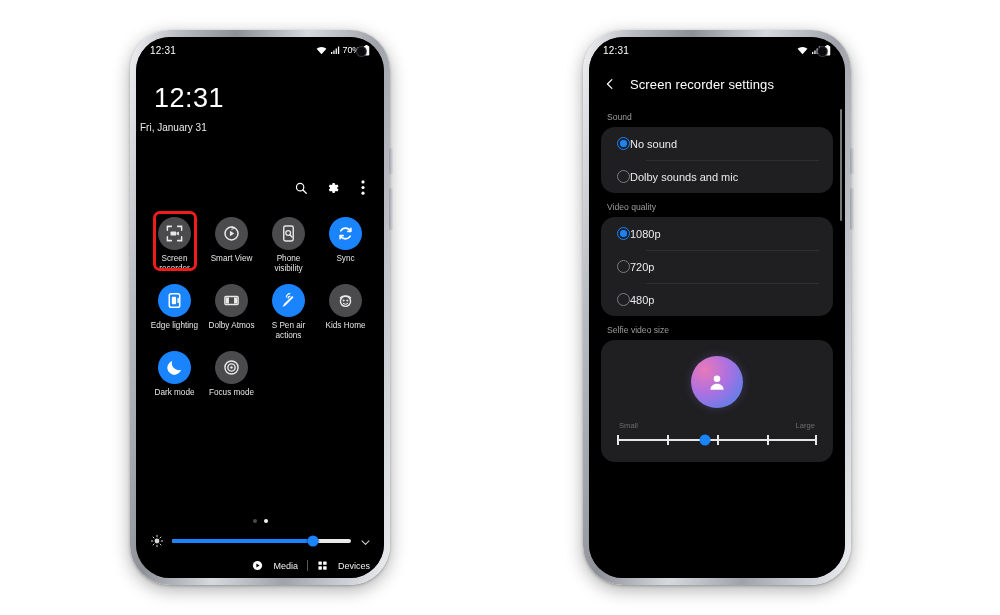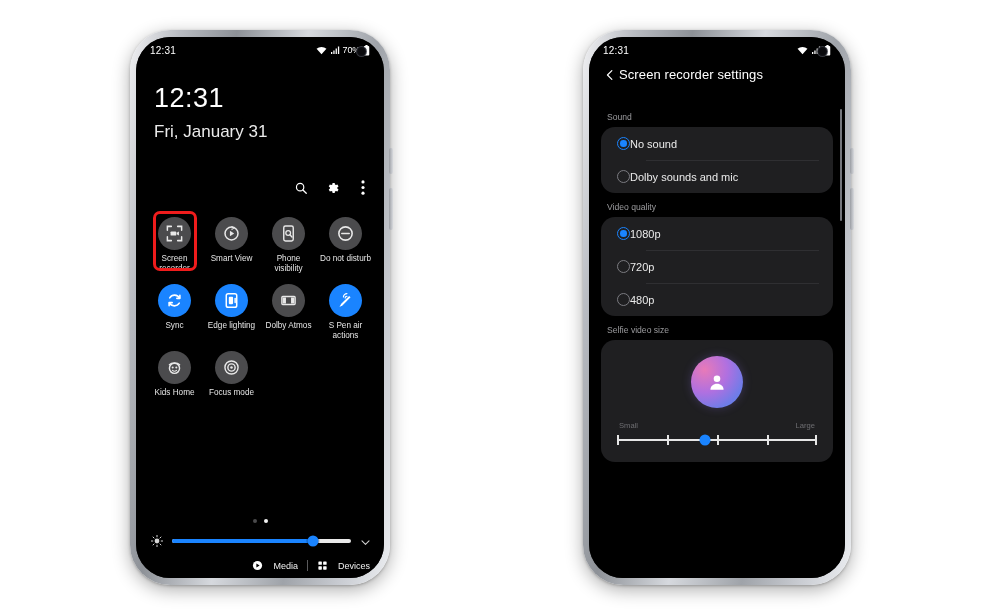--- a/index.html
+++ b/index.html
@@ -63,22 +63,22 @@
     z-index: 7;
   }
 
   
   .qp-clock {
     position: absolute; left: 18px; top: 48px;
     color: #fff; font-size: 27px; font-weight: 300; letter-spacing: .5px;
     line-height: 1;
   }
   .qp-date {
-    position: absolute; left: 18px; top: 85px;
-    color: #eaeaea; font-size: 17px; font-weight: 400; text-align: center;
+    position: absolute; left: 4px; top: 85px;
+    color: #eaeaea; font-size: 10px; font-weight: 400; text-align: center;
   }
   .qp-actions {
     position: absolute; right: 14px; top: 143px;
     display: flex; align-items: center; gap: 16px;
   }
   .qp-actions .act { width: 15px; height: 15px; display: flex; align-items: center; justify-content: center; cursor: pointer; }
 
   .tiles {
     position: absolute; left: 10px; right: 10px; top: 180px;
     display: grid; grid-template-columns: repeat(4,1fr);
@@ -134,21 +134,21 @@
     position: absolute; right: 14px; top: 523px;
     display: flex; align-items: center; gap: 9px;
     color: #f0f0f0; font-size: 9px;
   }
   .bottombar .bb { display: flex; align-items: center; gap: 10px; cursor: pointer; }
   .bb-sep { width: 1px; height: 11px; background: #5a5a5c; }
 
   
   .set-appbar {
     position: absolute; left: 0; right: 0; top: 30px; height: 34px;
-    display: flex; gap: 2px;
+    display: flex; align-items: center; gap: 13px;
     padding: 0 14px;
   }
   .set-back { width: 14px; height: 16px; color: #fff; cursor: pointer; flex: 0 0 auto; }
   .set-title { color: #fff; font-size: 13px; font-weight: 400; letter-spacing: .1px; }
 
   .set-scroll { position: absolute; left: 0; right: 0; top: 66px; bottom: 36px; }
   .sec-head {
     color: #9b9b9e; font-size: 8.6px; font-weight: 400;
     padding: 9px 18px 5px;
   }
@@ -291,29 +291,20 @@
             <div class="tile-ic">
               <svg width="19" height="19" viewBox="0 0 24 24">
                 <rect x="6" y="2.6" width="12" height="18.8" rx="2.2" fill="none" stroke="#e8e8e8" stroke-width="1.8"></rect>
                 <circle cx="11.6" cy="11.5" r="3" fill="none" stroke="#e8e8e8" stroke-width="1.6"></circle>
                 <line x1="13.8" y1="13.7" x2="16.4" y2="16.3" stroke="#e8e8e8" stroke-width="1.8" stroke-linecap="round"></line>
               </svg>
             </div>
             <div class="tile-lb">Phone visibility</div>
           </div>
 
-          <div class="tile">
-            <div class="tile-ic">
-              <svg width="19" height="19" viewBox="0 0 24 24">
-                <circle cx="12" cy="12" r="8.4" fill="none" stroke="#e8e8e8" stroke-width="2"></circle>
-                <line x1="7.4" y1="12" x2="16.6" y2="12" stroke="#e8e8e8" stroke-width="2.1" stroke-linecap="round"></line>
-              </svg>
-            </div>
-            <div class="tile-lb">Do not disturb</div>
-          </div>
 
           <div class="tile">
             <div class="tile-ic on">
               <svg width="19" height="19" viewBox="0 0 24 24">
                 <path d="M6 8.6A7.2 7.2 0 0 1 18.4 9" fill="none" stroke="#fff" stroke-width="2" stroke-linecap="round"></path>
                 <path d="M18 15.4A7.2 7.2 0 0 1 5.6 15" fill="none" stroke="#fff" stroke-width="2" stroke-linecap="round"></path>
                 <path d="M18.8 5.4v3.9h-3.9M5.2 18.6v-3.9h3.9" fill="none" stroke="#fff" stroke-width="2" stroke-linecap="round" stroke-linejoin="round"></path>
               </svg>
             </div>
             <div class="tile-lb">Sync</div>
@@ -356,20 +347,28 @@
                 <circle cx="12" cy="13" r="6.4" fill="none" stroke="#e8e8e8" stroke-width="1.8"></circle>
                 <circle cx="9.7" cy="12" r="1.3" fill="#e8e8e8"></circle>
                 <circle cx="14.3" cy="12" r="1.3" fill="#e8e8e8"></circle>
                 <path d="M9.4 15.6c1.6 1.4 3.6 1.4 5.2 0" fill="none" stroke="#e8e8e8" stroke-width="1.5" stroke-linecap="round"></path>
                 <path d="M5.6 8.4c2.6-2.8 10.2-2.8 12.8 0" fill="none" stroke="#e8e8e8" stroke-width="1.8" stroke-linecap="round"></path>
               </svg>
             </div>
             <div class="tile-lb">Kids Home</div>
           </div>
 
+          <div class="tile">
+            <div class="tile-ic on">
+              <svg width="19" height="19" viewBox="0 0 24 24">
+                <path d="M20.2 14.8A8.6 8.6 0 0 1 9.2 3.8a8.8 8.8 0 1 0 11 11z" fill="#fff"></path>
+              </svg>
+            </div>
+            <div class="tile-lb">Dark mode</div>
+          </div>
 
           <div class="tile">
             <div class="tile-ic">
               <svg width="19" height="19" viewBox="0 0 24 24">
                 <circle cx="12" cy="12" r="8.3" fill="none" stroke="#e8e8e8" stroke-width="1.8"></circle>
                 <circle cx="12" cy="12" r="4.6" fill="none" stroke="#e8e8e8" stroke-width="1.8"></circle>
                 <circle cx="12" cy="12" r="1.6" fill="#e8e8e8"></circle>
               </svg>
             </div>
             <div class="tile-lb">Focus mode</div>

